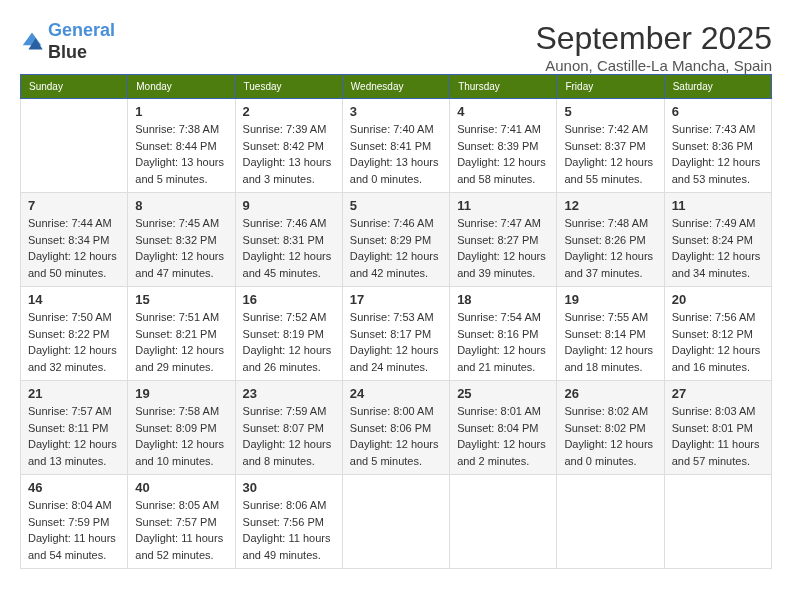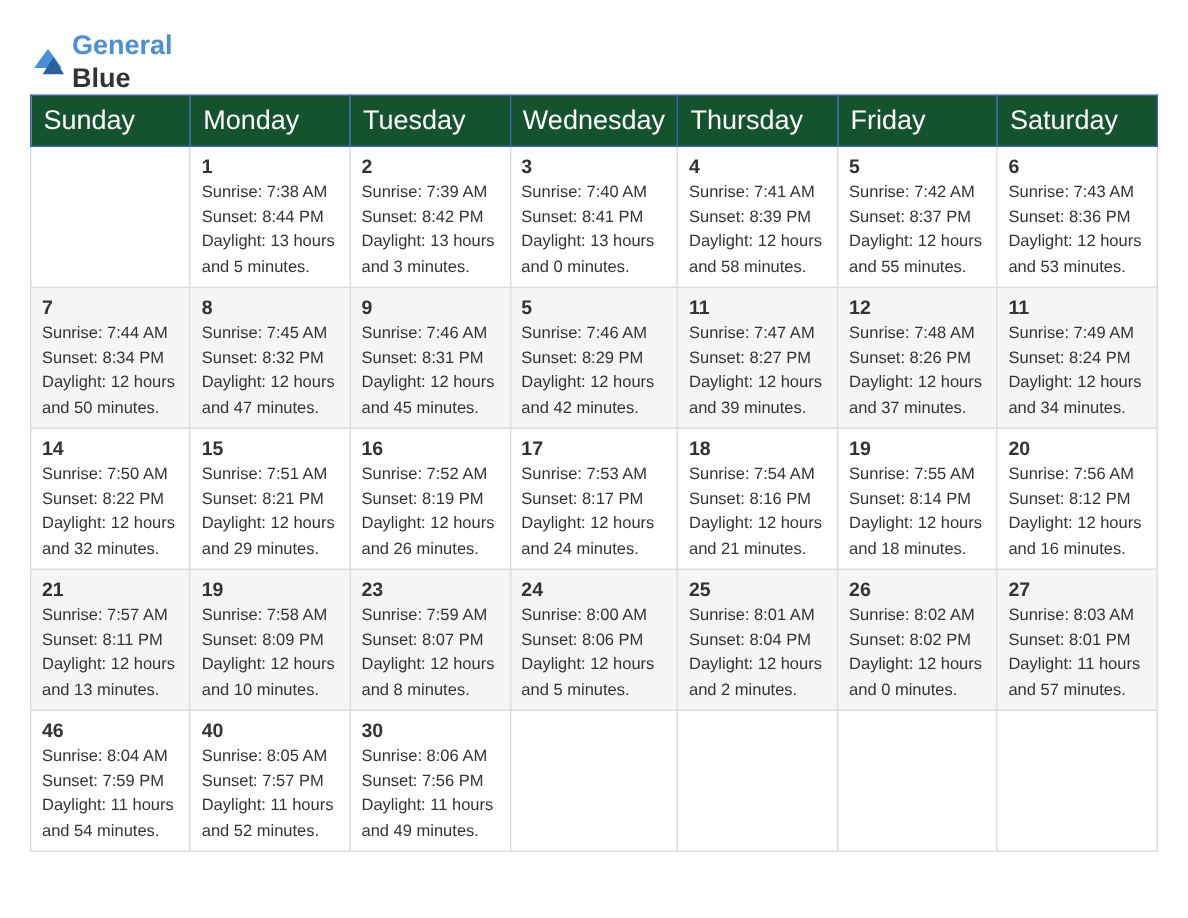--- a/index.html
+++ b/index.html
@@ -46,25 +46,25 @@
     .location {
       font-size: 15px;
       color: #555;
     }
     .calendar {
       width: 100%;
       border-collapse: collapse;
       border: 1px solid #ccc;
     }
     .calendar th {
-      background: #14532d;
+      background: #4d7c0f;
       color: white;
       text-align: left;
       padding: 6px 8px;
-      font-size: 18px;
+      font-size: 10px;
       font-weight: normal;
       border: 1px solid #3a62b0;
     }
     .calendar td {
       vertical-align: top;
       padding: 5px 7px;
       border: 1px solid #ddd;
       width: 107px;
       min-height: 80px;
       font-size: 11px;
@@ -95,20 +95,24 @@
   <div class="logo">
     <svg class="logo-icon" width="30" height="28" viewBox="0 0 30 28">
       <polygon points="15,2 28,20 2,20" fill="#4a90d9"></polygon>
       <polygon points="20,10 30,26 10,26" fill="#2a5fa0"></polygon>
     </svg>
     <div class="logo-text">
       <div><span>General</span></div>
       <div>Blue</div>
     </div>
   </div>
+  <div class="title-area">
+    <div class="month-title">September 2025</div>
+    <div class="location">Aunon, Castille-La Mancha, Spain</div>
+  </div>
 </div>
 
 <table class="calendar">
   <thead>
     <tr>
     <th>Sunday</th>
         <th>Monday</th>
         <th>Tuesday</th>
         <th>Wednesday</th>
         <th>Thursday</th>

